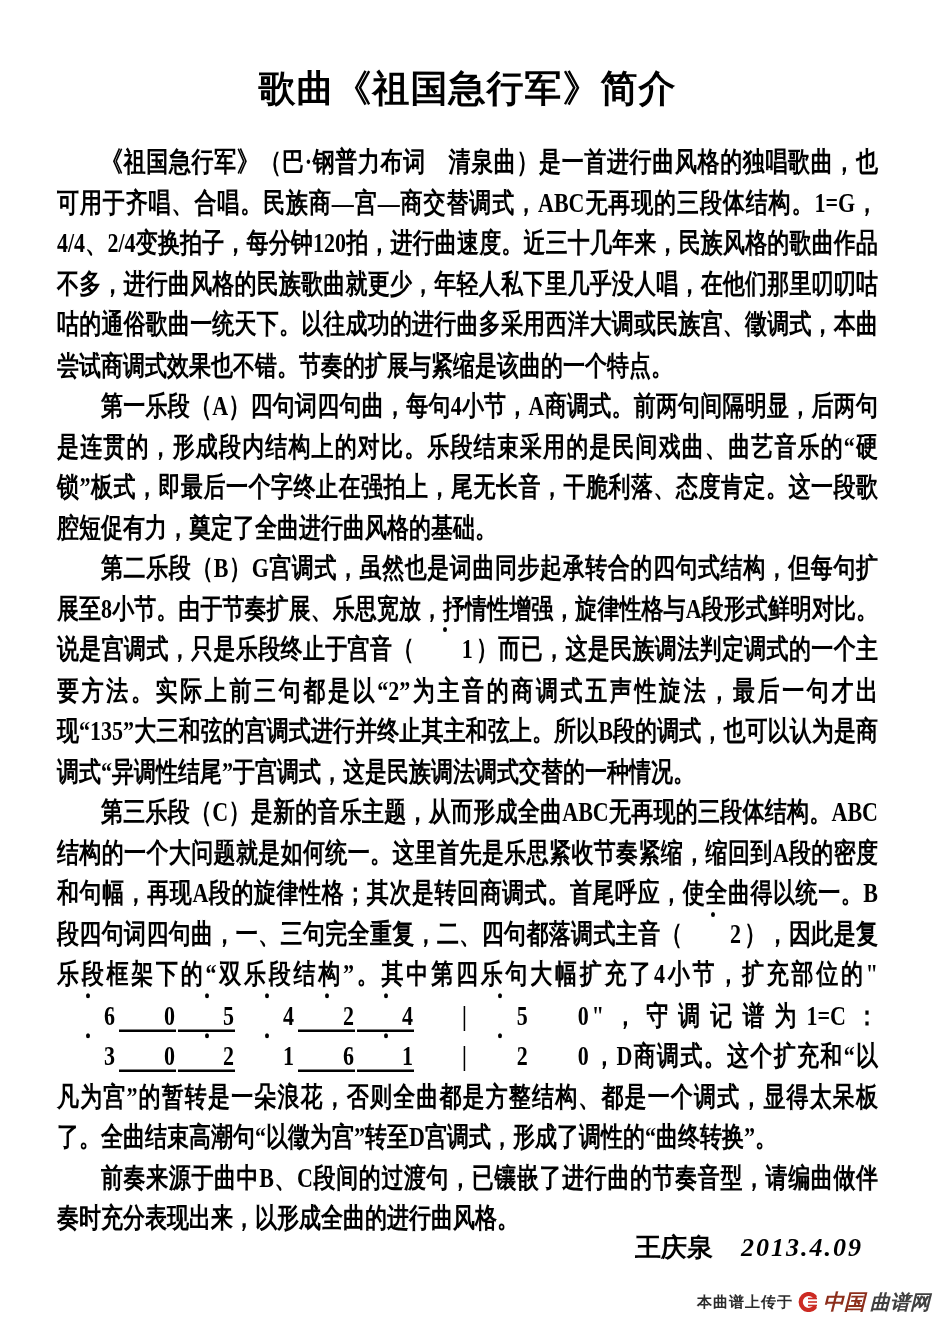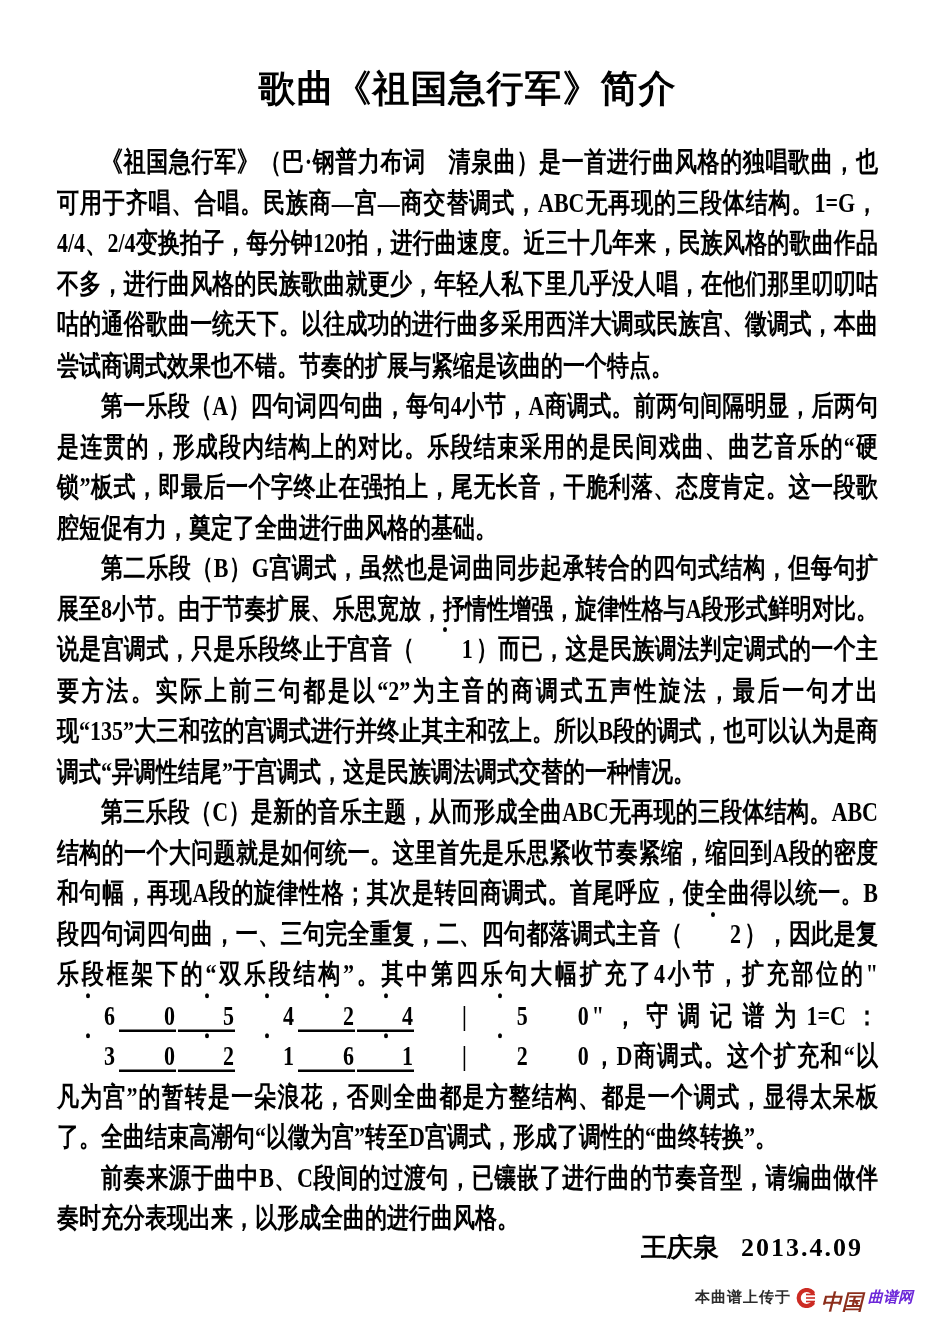--- a/index.html
+++ b/index.html
@@ -54,33 +54,33 @@
     width:4px; height:4px;
     background:#000;
     border-radius:50%;
   }
   .signature {
     position:absolute;
     top:1230px; right:72px;
     font-size:26px;
     font-weight:bold;
   }
-  .sig-date { margin-left:22px; letter-spacing:2px; }
+  .sig-date { margin-left:28px; letter-spacing:2px;font-style:italic; }
   .watermark {
     position:absolute;
-    top:1288px; right:22px;
+    top:1288px; right:5px;
     display:flex;
-    align-items:flex-start;
+    align-items:center;
     gap:5px;
     font-family:"Liberation Sans","DejaVu Sans",sans-serif;
   }
   .wm-prefix { color:#2b2b2b; font-weight:bold; font-size:15px; letter-spacing:1px; }
   .wm-logo { display:inline-flex; width:20px; height:20px; }
   .site-dark { color:#8c2e1b; font-weight:bold; font-style:italic; font-size:21px; }
-  .site-red  { color:#6d28d9; font-weight:bold; font-style:italic; font-size:15px; }
+  .site-red  { color:#404040; font-weight:bold; font-style:italic; font-size:20px; }
 </style>
 </head>
 <body>
 
 <div class="page">
 
   <h1 class="title">歌曲《祖国急行军》简介</h1>
 
   <div class="body-text">
       <p class="para">《祖国急行军》（巴·钢普力布词　清泉曲）是一首进行曲风格的独唱歌曲，也可用于齐唱、合唱。民族商—宫—商交替调式，ABC无再现的三段体结构。1=G，4/4、2/4变换拍子，每分钟120拍，进行曲速度。近三十几年来，民族风格的歌曲作品不多，进行曲风格的民族歌曲就更少，年轻人私下里几乎没人唱，在他们那里叨叨咕咕的通俗歌曲一统天下。以往成功的进行曲多采用西洋大调或民族宫、徵调式，本曲尝试商调式效果也不错。节奏的扩展与紧缩是该曲的一个特点。</p>

